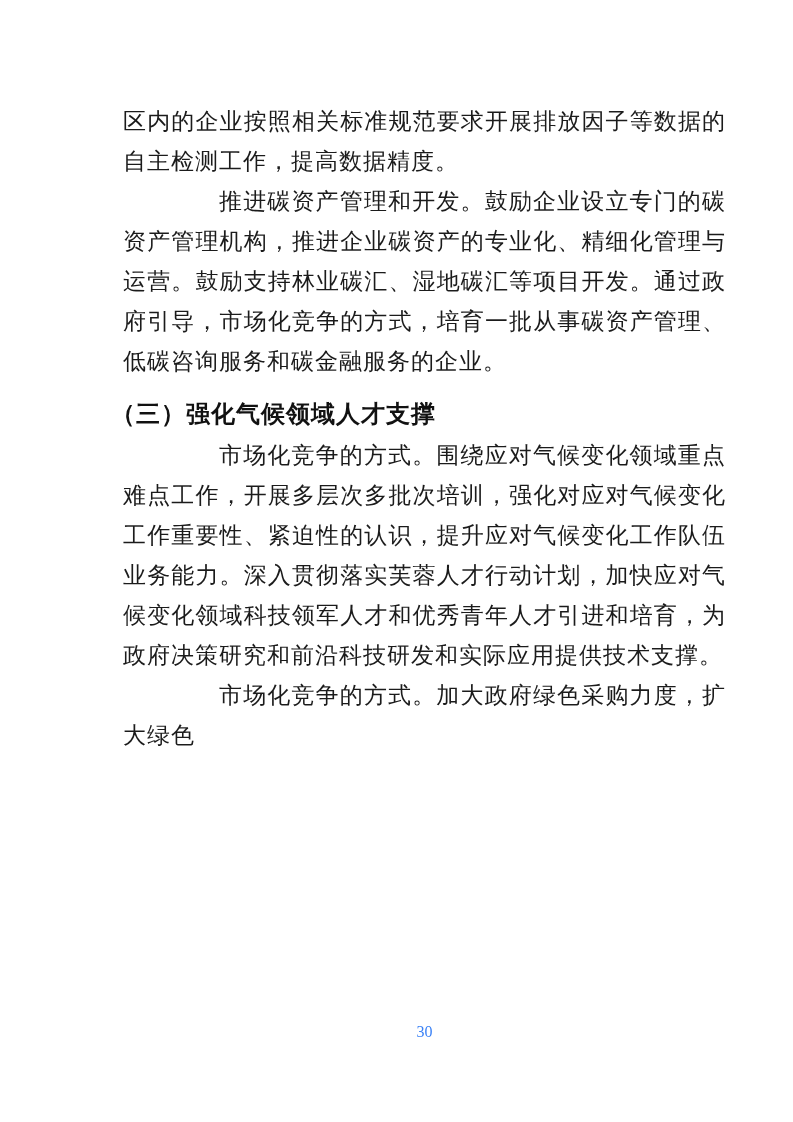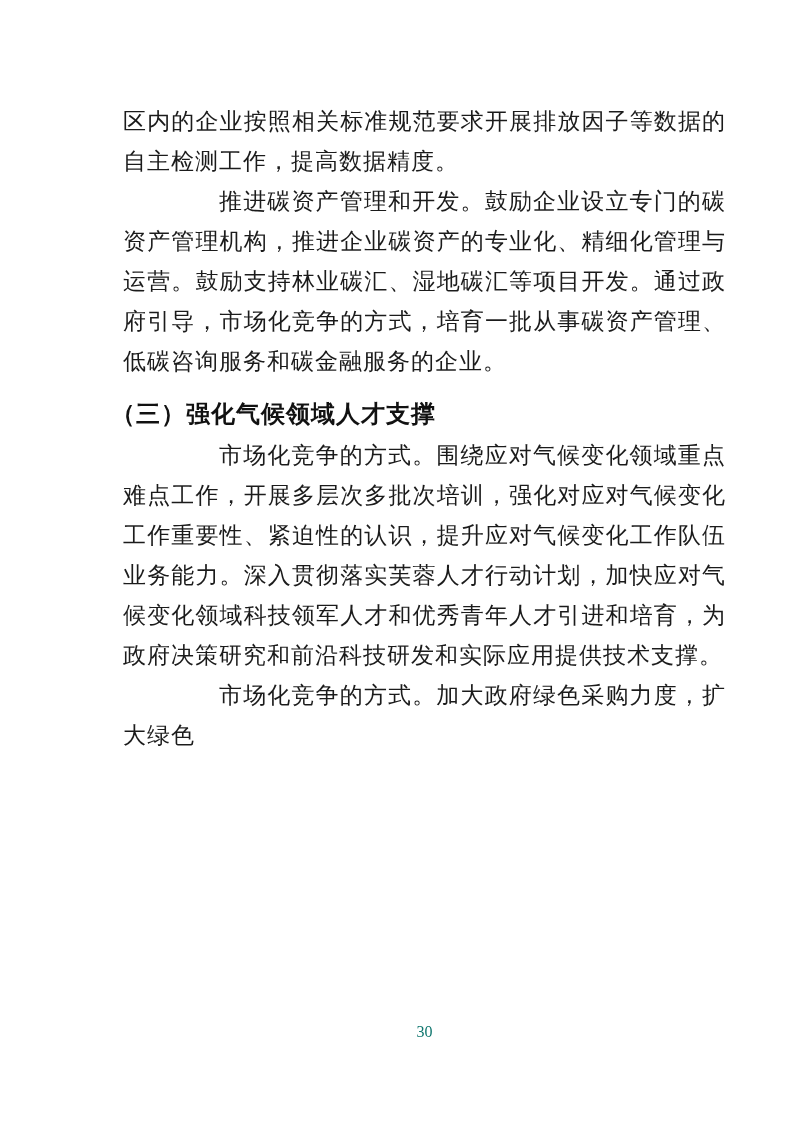--- a/index.html
+++ b/index.html
@@ -53,21 +53,21 @@
     color: #111111;
   }
   .page-number {
     position: absolute;
     left: 107px;
     top: 1022px;
     width: 603px;
     text-align: center;
     font-size: 16px;
     line-height: 20px;
-    color: #0f766e;
+    color: #3b82f6;
   }
 </style>
 </head>
 <body>
 
 <div class="page">
   <div class="content" id="doc-content">
       <p class="para"><span>区内的企业按照相关标准规范要求开展排放因子等数据的自主检测工作，提高数据精度。</span></p>
       <p class="para indent"><span class="lead">推进碳资产管理和开发。</span><span>鼓励企业设立专门的碳资产管理机构，推进企业碳资产的专业化、精细化管理与运营。鼓励支持林业碳汇、湿地碳汇等项目开发。通过政府引导，市场化竞争的方式，培育一批从事碳资产管理、低碳咨询服务和碳金融服务的企业。</span></p>
       <div class="heading">（三）强化气候领域人才支撑</div>

